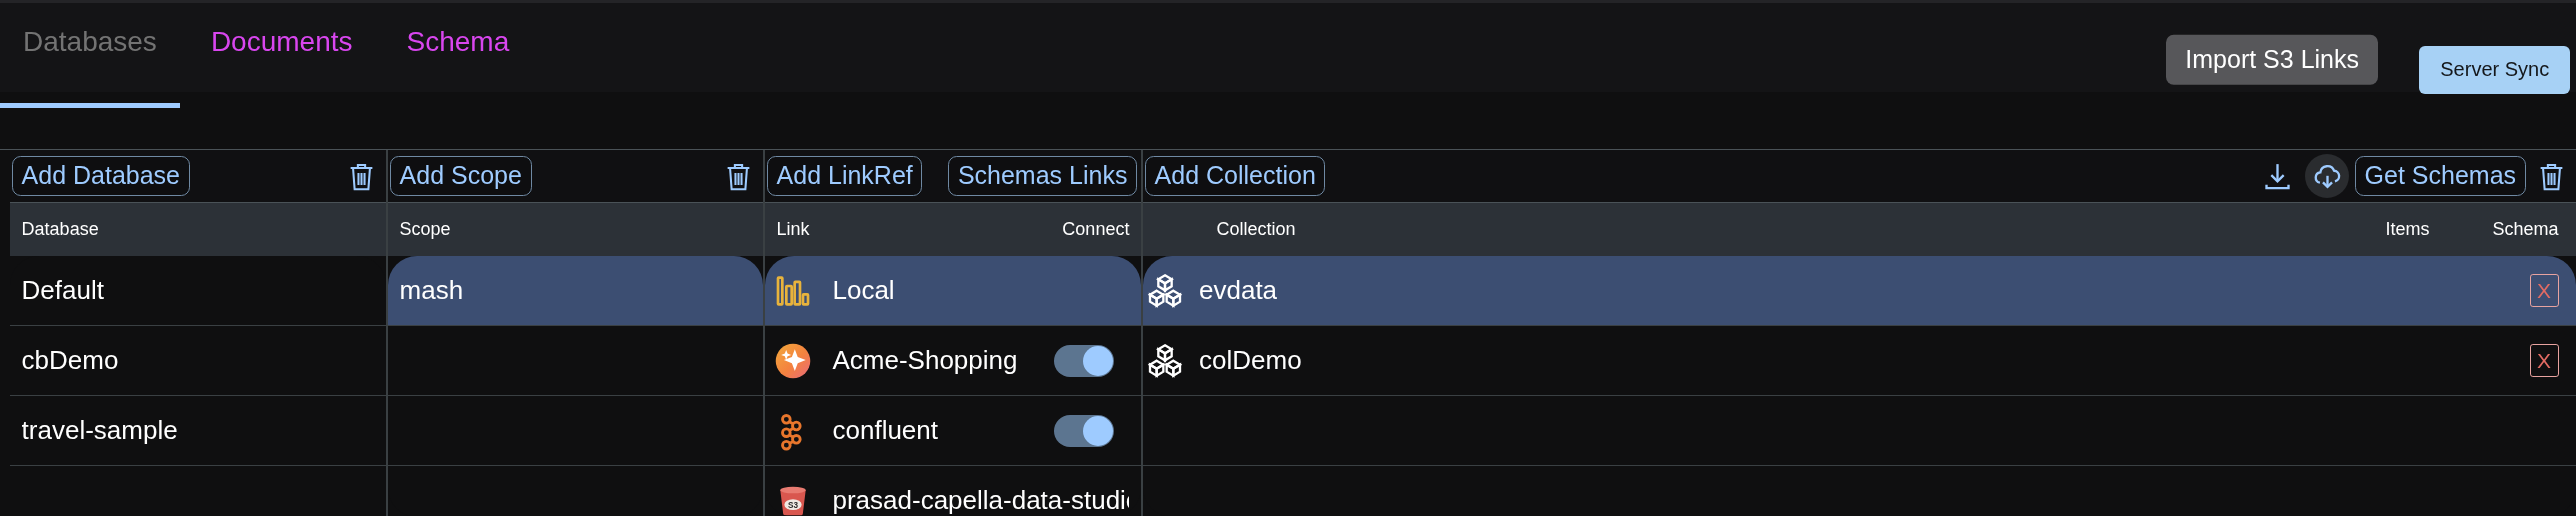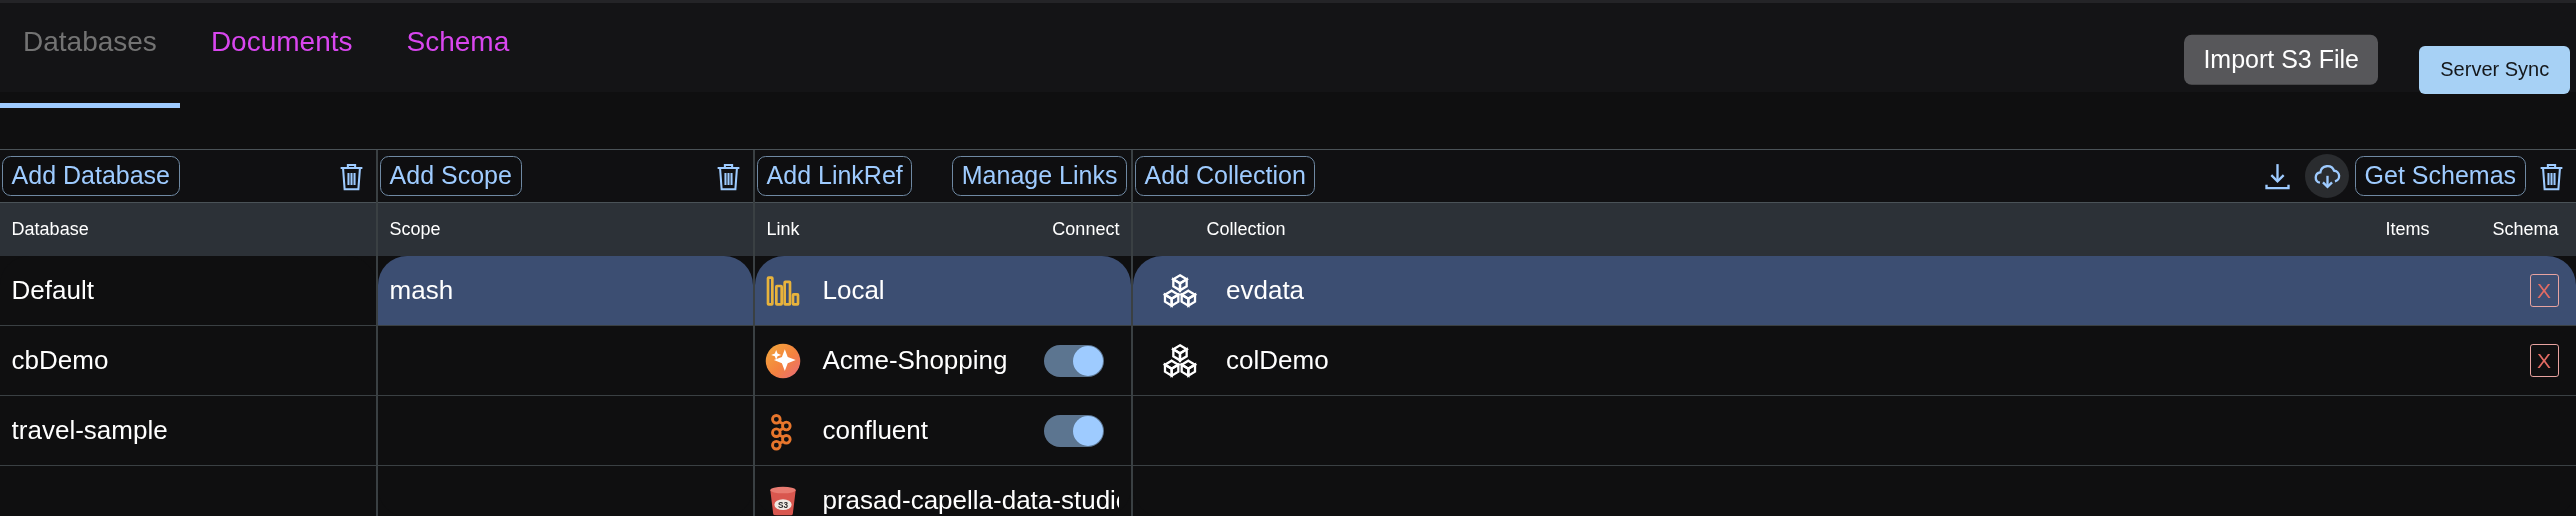--- a/index.html
+++ b/index.html
@@ -70,21 +70,21 @@
     background: #0f0f10;
     border-right: 2.9px solid #3a4043;
     overflow: hidden;
   }
   .panel.p-db   { width: 378px; }
   .panel.p-sc   { width: 378px; }
   .panel.p-link { width: 378px; }
   .panel.p-coll { flex: 1 1 auto; border-right: none; }
 
   
-  .panel.p-db   { width: 378px; }
+  .panel.p-db   { width: 378px; margin-left: 10px; }
   .panel.p-sc   { width: 377px; }
   .panel.p-link { width: 378px; }
 
   
   .ptool {
     height: 52px;
     display: flex; align-items: center;
     background: #101012;
     padding: 0 3.9px 0 1.9px;
     gap: 5.8px;
@@ -144,21 +144,21 @@
   .prow.sel { background: #3c4e72; }
   .prow .r-label { flex: 1 1 auto; overflow: hidden; }
   .prow .r-icon { width: 54px; flex: 0 0 auto; display: flex; align-items: center; }
   .prow.empty { cursor: default; }
 
   
   .p-link .prow { padding-left: 7.7px; }
   .p-link .r-label { margin-left: 5.8px; }
 
   
-  .p-coll .prow { padding-left: 27px; gap: 12px; }
+  .p-coll .prow { padding-left: 2px; }
   .p-coll .c-items { width: 154px; text-align: right; }
   .p-coll .c-schema { width: 135px; text-align: right; display: flex; justify-content: flex-end; padding-right: 5.8px; }
 
   .xbadge {
     display: inline-flex; align-items: center; justify-content: center;
     width: 29px; height: 33px;
     border: 1.4px solid #e8a3a0;
     color: #e26b63;
     font-size: 21px; line-height: 1;
     border-radius: 2.9px;
@@ -197,21 +197,21 @@
       
     </div>
     <div class="tab">
       <span>Schema</span>
       
     </div>
   </div>
 </div>
 
 <button class="sync-btn">Server Sync</button>
-<div class="tooltip">Import S3 File</div>
+<div class="tooltip">Import S3 Links</div>
 
 <div class="panels">
 
   <div class="panel p-db">
     <div class="ptool">
       <button class="obtn">Add Database</button>
       <span class="spacer"></span>
       <button class="icobtn">
         <svg class="ico-trash" viewBox="0 0 24 26" fill="none" stroke="#9ecbff" stroke-width="1.7">
           <path d="M3 6h18M9 6V3.5h6V6M5 6l1.3 17.5h11.4L19 6"></path>
@@ -264,21 +264,21 @@
         <span class="r-label"></span>
       </div>
 
     </div>
   </div>
 
   <div class="panel p-link">
     <div class="ptool">
       <button class="obtn">Add LinkRef</button>
       <span class="spacer"></span>
-      <button class="obtn">Manage Links</button>
+      <button class="obtn">Schemas Links</button>
     </div>
     <div class="phead">
       <span class="h-cell h-main">Link</span>
       <span class="h-cell h-right">Connect</span>
     </div>
     <div class="prows">
 
       <div class="prow sel">
         <span class="r-icon">
           <svg class="lnk-ico" viewBox="0 0 24 24" fill="none" stroke="#e8b33c" stroke-width="1.6">

